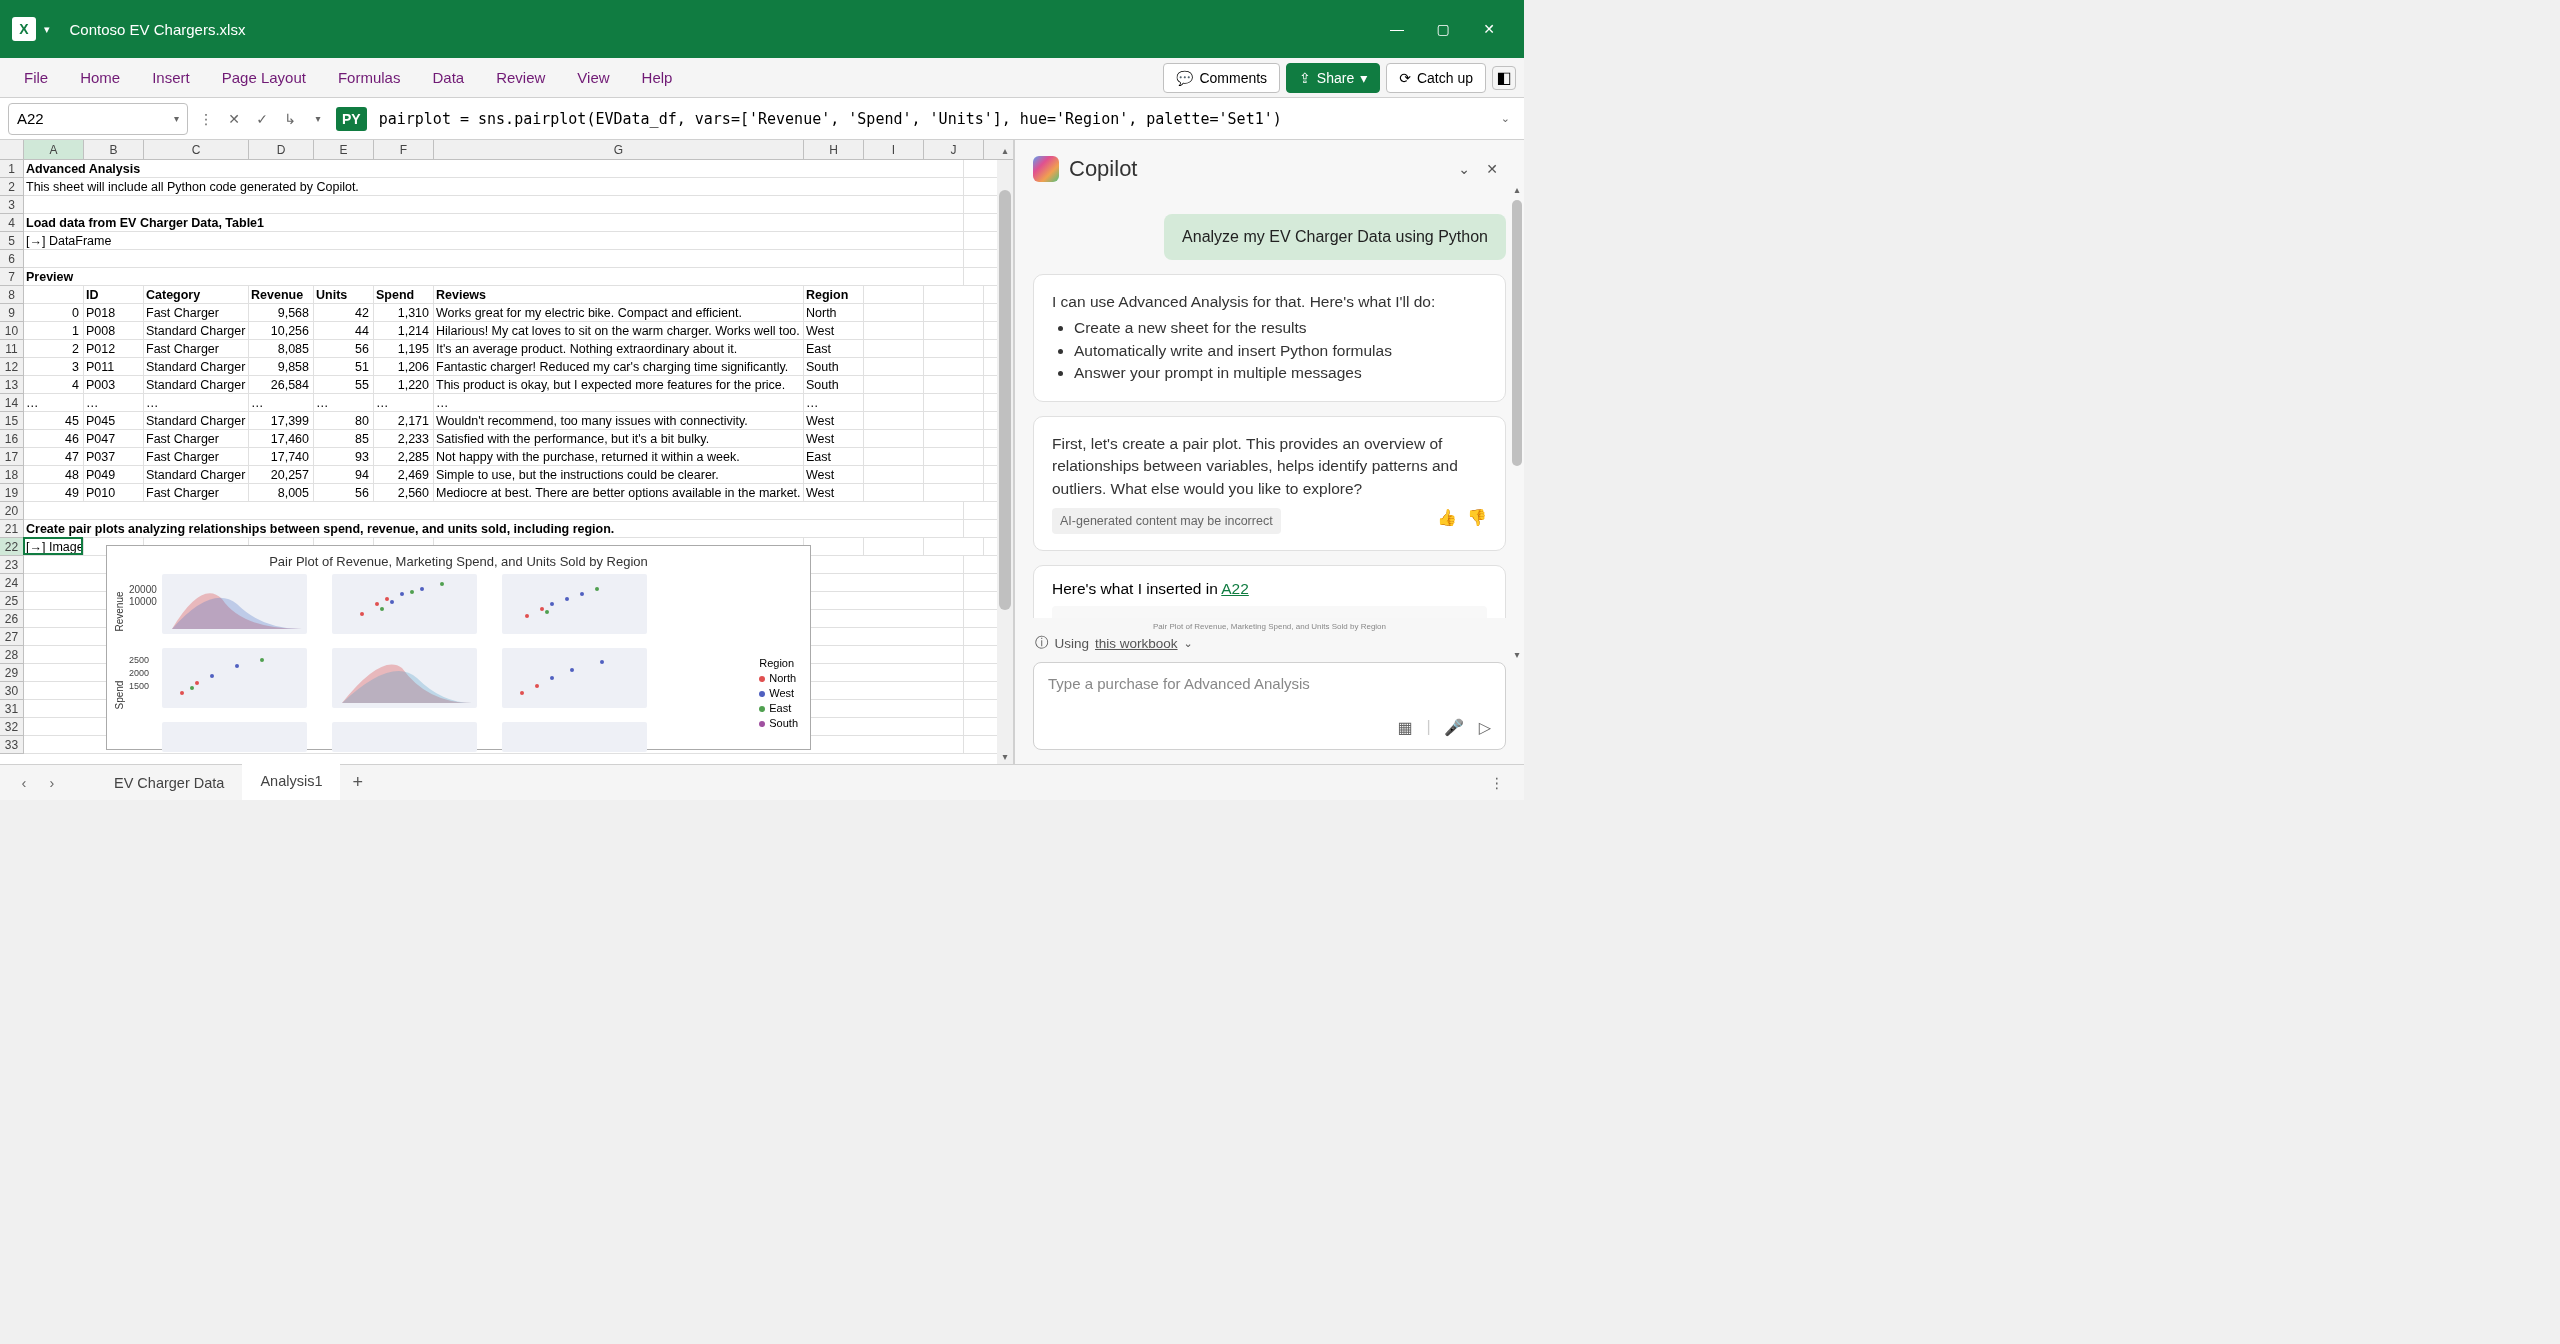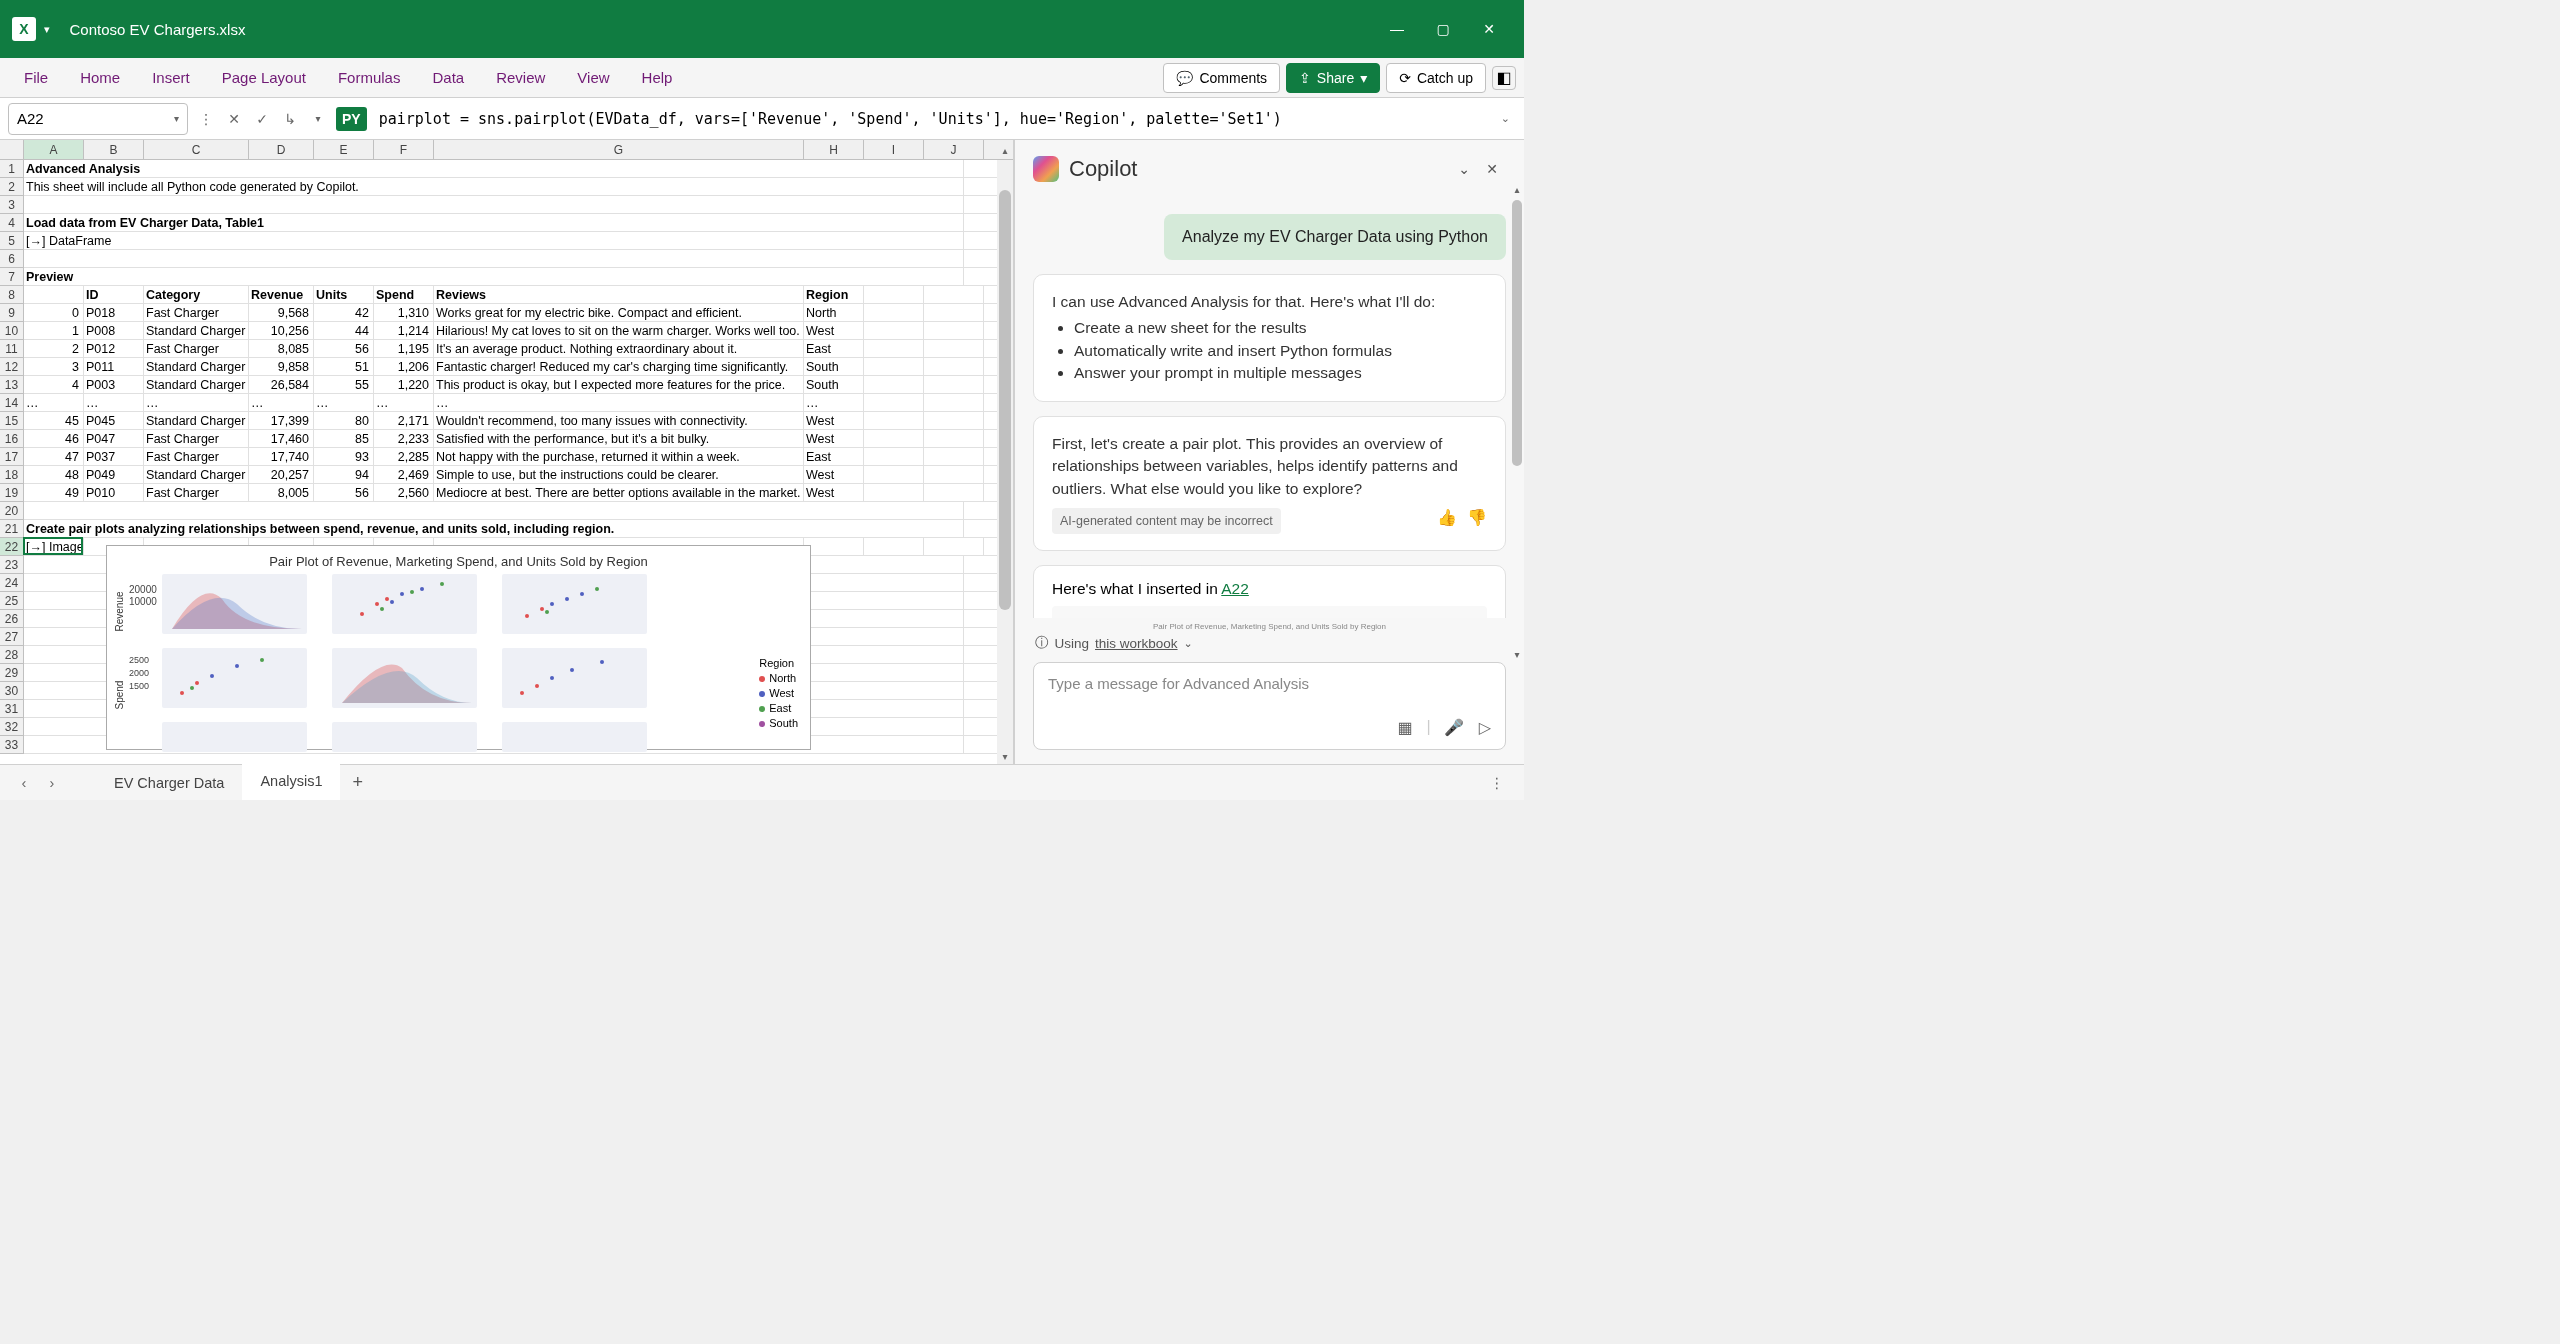--- a/index.html
+++ b/index.html
@@ -565,21 +565,21 @@
       </div>
     </div>
     <div class="cp-input-area">
       <div class="cp-using">
         <span>ⓘ</span>
         <span>Using </span>
           <u>this workbook</u>
         <span style="font-size:11px;">⌄</span>
       </div>
       <div class="cp-textbox">
-        <div class="placeholder">Type a message for Advanced Analysis</div>
+        <div class="placeholder">Type a purchase for Advanced Analysis</div>
         <div class="tools">
           <span>▦</span>
           <span style="color:#ccc;">|</span>
           <span>🎤</span>
           <span>▷</span>
         </div>
       </div>
     </div>
     <div class="cp-scroll">
       <div style="position:absolute;top:-16px;left:0;right:0;text-align:center;font-size:10px;color:#666;">▴</div>

